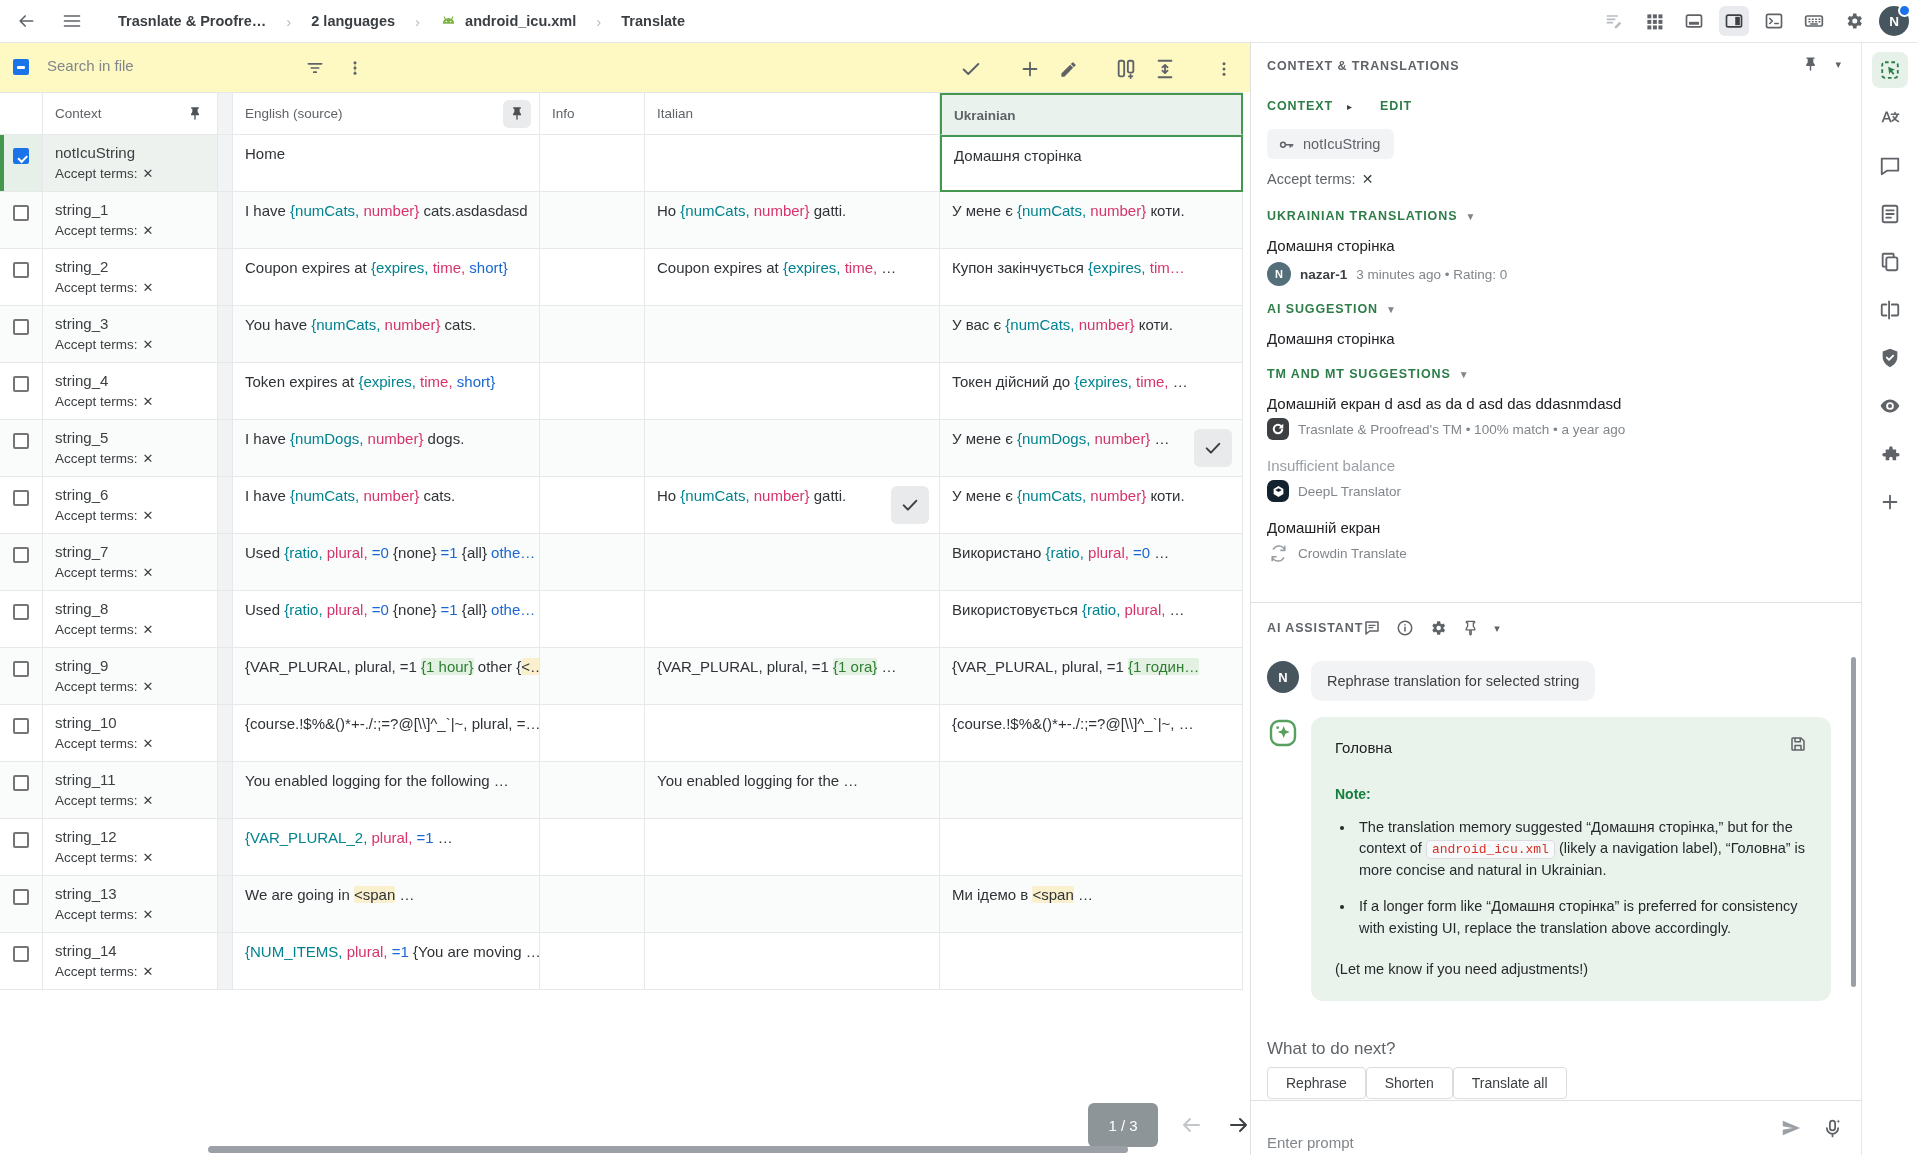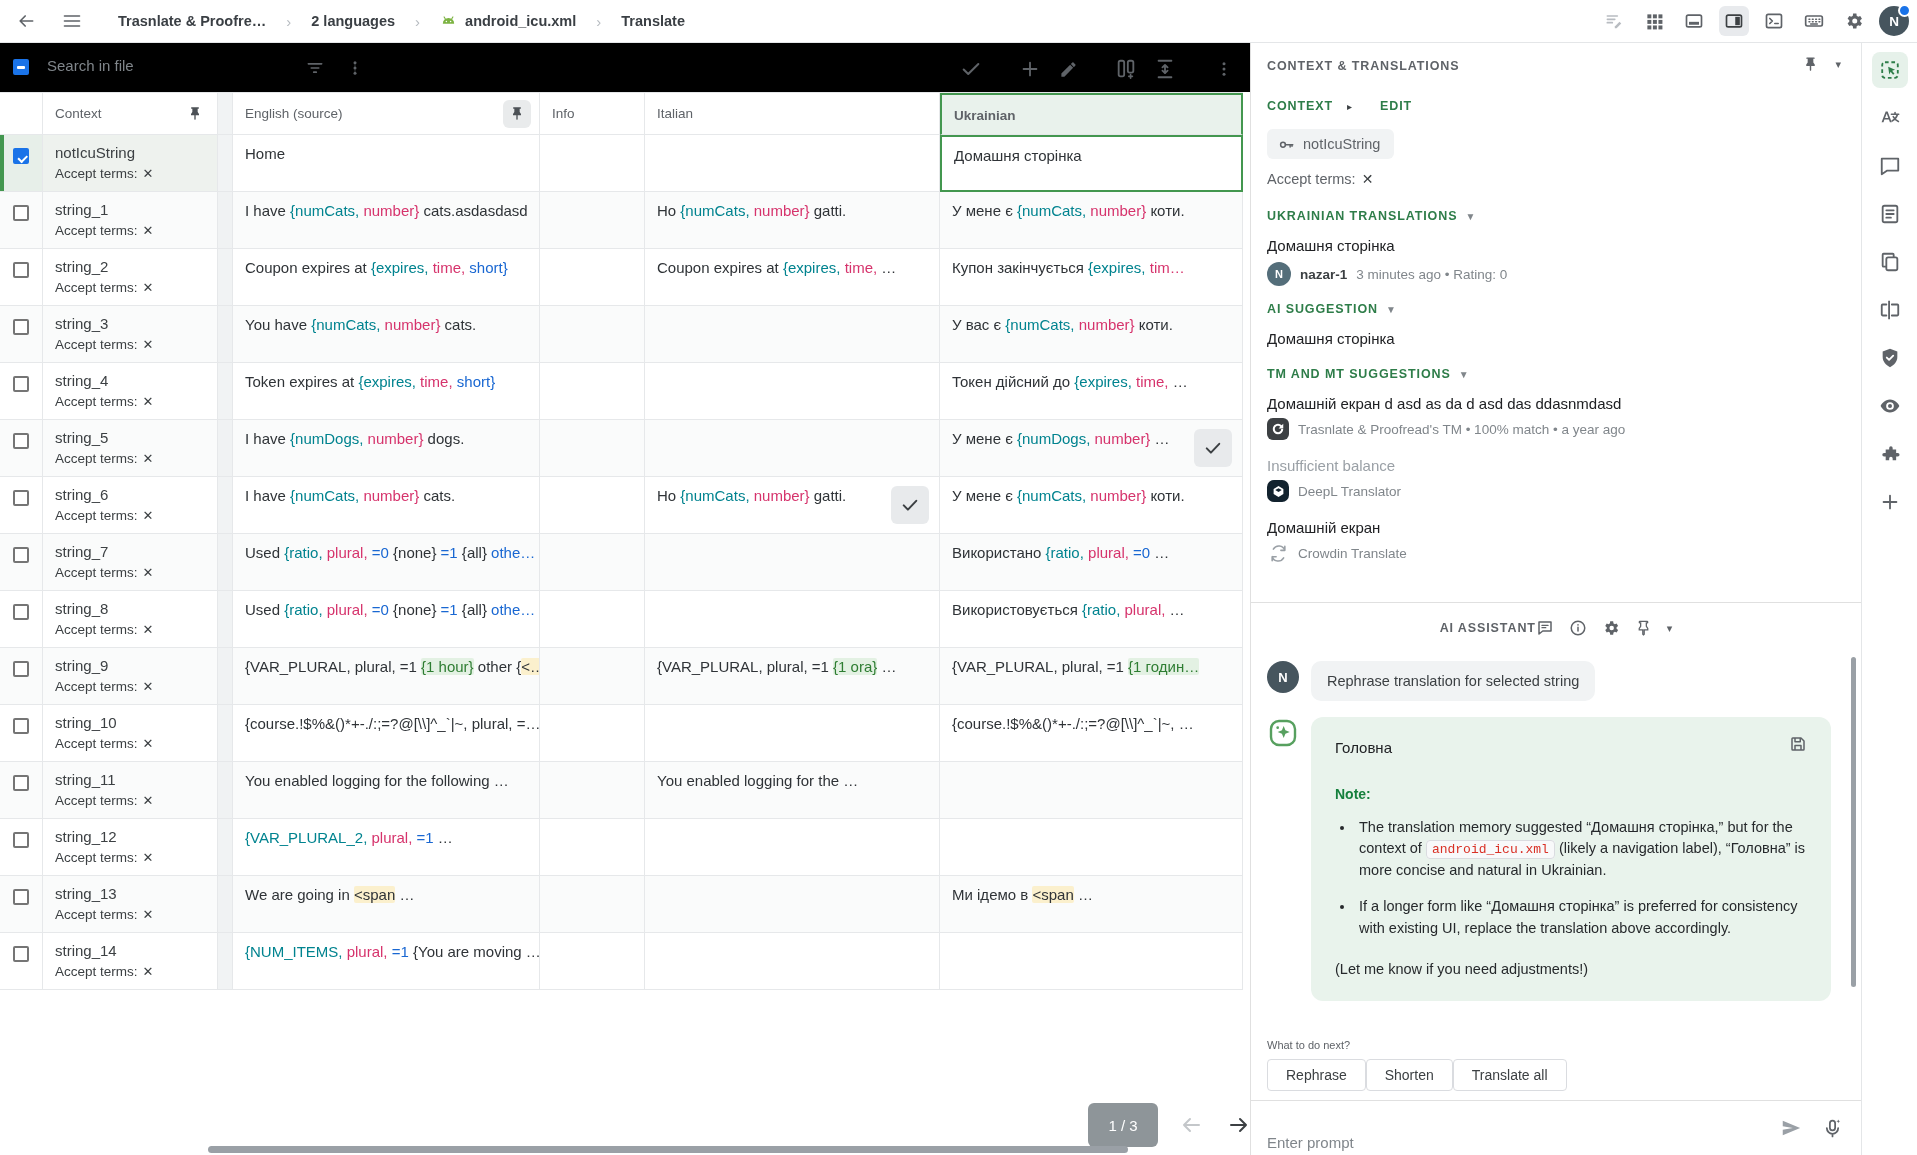--- a/index.html
+++ b/index.html
@@ -15,21 +15,21 @@
   .crumb-sep{color:#b6bbc0;margin:0 20px;font-size:15px;font-weight:400;}
   .crumb-file{display:flex;align-items:center;gap:8px;}
   .tb-right{position:absolute;right:8px;top:0;height:42px;display:flex;align-items:center;gap:10px;}
   .tb-right .tb-ic{width:30px;height:30px;border-radius:6px;}
   .tb-ic.muted{color:#b8bcc1;}
   .tb-ic.active{background:#e8eaed;color:#3c4043;}
   .avatar{width:30px;height:30px;border-radius:50%;background:#46555e;color:#fff;font-size:13.5px;font-weight:700;
           display:flex;align-items:center;justify-content:center;position:relative;}
   .avatar .dot{position:absolute;right:-2px;top:-2px;width:9px;height:9px;border-radius:50%;background:#1a73e8;border:2px solid #fff;}
   
-  .searchrow{position:absolute;left:0;top:42px;width:1250px;height:50px;background:#000000;}
+  .searchrow{position:absolute;left:0;top:42px;width:1250px;height:50px;background:#fef9c3;}
   .sr-check{position:absolute;left:13px;top:17px;}
   .cb{width:16px;height:16px;border-radius:2px;border:2px solid #757575;box-sizing:border-box;background:#fff;}
   .cb.ind{background:#1a73e8;border-color:#1a73e8;position:relative;}
   .cb.ind::after{content:"";position:absolute;left:2px;right:2px;top:5px;height:2.5px;background:#fff;border-radius:1px;}
   .cb.on{background:#1a73e8;border-color:#1a73e8;position:relative;}
   .cb.on::after{content:"";position:absolute;left:2.5px;top:4.5px;width:7px;height:3.5px;border-left:2px solid #fff;border-bottom:2px solid #fff;transform:rotate(-45deg);}
   .sr-ph{position:absolute;left:47px;top:15px;font-size:15px;color:#80868b;}
   .sr-ic{position:absolute;top:13px;width:26px;height:26px;display:flex;align-items:center;justify-content:center;color:#5f6368;}
   
   .tablewrap{position:absolute;left:0;top:92px;width:1243px;}
@@ -91,21 +91,21 @@
   .meta{font-size:13.5px;color:#80868b;}
   .aname{font-size:13.5px;font-weight:700;color:#3c4043;}
   .srcrow{display:flex;align-items:center;gap:9px;margin-bottom:17px;}
   .badge{width:22px;height:22px;border-radius:6px;display:flex;align-items:center;justify-content:center;}
   .badge.dark{background:#3c4043;color:#fff;}
   .badge.deepl{background:#12222e;color:#fff;border-radius:7px;}
   .badge.plain{color:#9aa0a6;}
   .mutedtx{font-size:15px;color:#9aa0a6;margin-bottom:6px;}
   
   .aisec{position:absolute;left:0;top:560px;right:0;bottom:0;border-top:1px solid #e0e0e0;}
-  .ai-head{display:flex;align-items:center;justify-content:center;padding:16px 16px 10px 16px;}
+  .ai-head{display:flex;align-items:center;justify-content:flex-start;padding:16px 16px 10px 16px;}
   .ai-title{font-size:12.5px;font-weight:700;letter-spacing:.9px;color:#5f6368;}
   .ai-hicons{display:flex;align-items:center;gap:15px;color:#5f6368;}
   .chat{position:absolute;left:0;top:46px;right:0;height:388px;overflow:hidden;padding:12px 0 0 16px;box-sizing:border-box;}
   .chatscroll{position:absolute;right:5px;top:8px;width:5px;height:330px;border-radius:3px;background:#9aa0a6;}
   .u-row,.a-row{display:flex;align-items:flex-start;margin-bottom:16px;}
   .chatav{width:32px;height:32px;border-radius:50%;background:#46555e;color:#fff;font-size:13px;font-weight:700;
           display:flex;align-items:center;justify-content:center;flex:0 0 auto;}
   .u-bubble{margin-left:12px;background:#f1f3f4;border-radius:10px;padding:12px 16px;font-size:14.5px;color:#3c4043;}
   .aiav{width:32px;height:32px;flex:0 0 auto;}
   .a-bubble{margin-left:12px;margin-right:30px;background:#e9f3ec;border-radius:12px;padding:20px 24px;flex:1;
@@ -113,21 +113,21 @@
   .ab-head{display:flex;align-items:flex-start;justify-content:space-between;}
   .ab-result{font-size:15px;color:#202124;}
   .saveic{color:#5f6368;margin-top:-2px;}
   .notelbl{font-weight:700;margin-top:24px;font-size:14px;color:#15803d;}
   .a-bubble ul{margin:12px 0 0 0;padding-left:20px;}
   .a-bubble li{margin-bottom:14px;padding-left:4px;}
   .scode{font-family:"Liberation Mono","DejaVu Sans Mono",monospace;font-size:13px;color:#d93025;background:#f8f9fa;
          border:1px solid #dadce0;border-radius:4px;padding:1px 5px;}
   .closing{margin-top:20px;}
   .ai-foot{position:absolute;left:0;right:0;top:434px;height:62px;background:#fff;padding:2px 16px 0 16px;box-sizing:border-box;}
-  .nextlbl{font-size:11px;color:#5f6368;margin-bottom:8px;}
+  .nextlbl{font-size:17px;color:#5f6368;margin-bottom:8px;}
   .qa-row{display:flex;}
   .qa-btn{border:1px solid #dadce0;border-radius:4px;background:#fff;padding:7px 18px;font-size:14px;color:#3c4043;
           font-family:inherit;}
   .ai-divider{position:absolute;left:0;right:0;top:497px;border-top:1px solid #e0e0e0;}
   .promptrow{position:absolute;left:0;right:0;top:498px;bottom:0;display:flex;align-items:center;padding:0 18px 0 16px;box-sizing:border-box;}
   .prompt-ph{flex:1;font-size:15px;color:#80868b;margin-top:28px;}
   .sendic{color:#9aa0a6;margin-right:20px;}
   .micic{color:#5f6368;}
   
   .edgebar{position:absolute;right:0;top:42px;width:56px;bottom:0;border-left:1px solid #e4e6e8;background:#fff;

